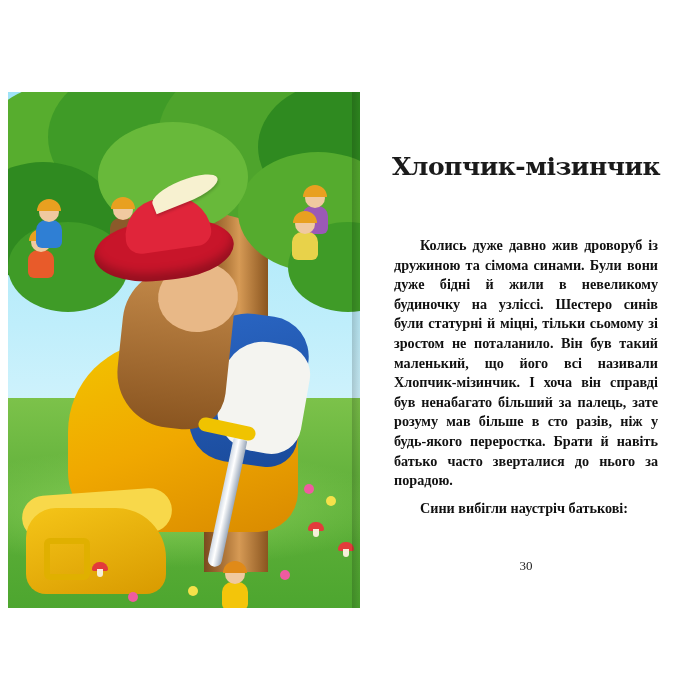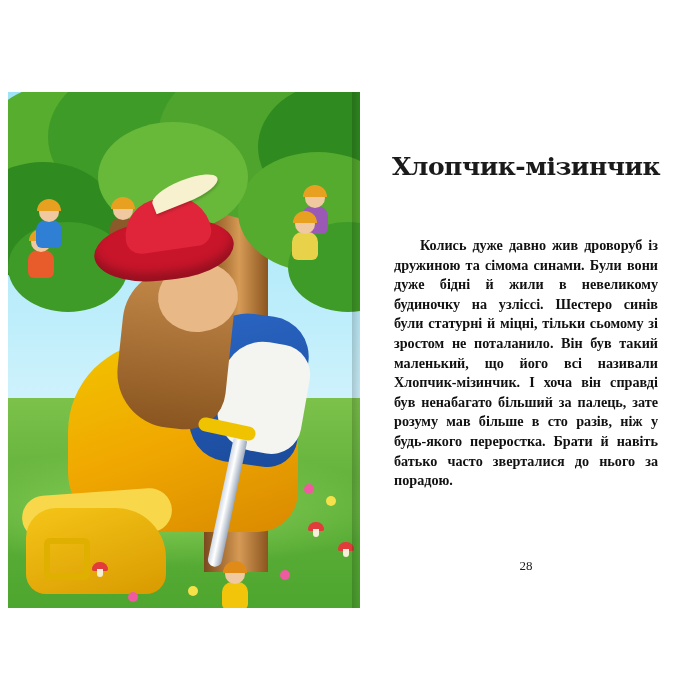--- a/index.html
+++ b/index.html
@@ -391,18 +391,19 @@
     <div class="flower f5"></div>
   </div>
 
   <div class="spine"></div>
 
   <div class="textpage">
     <div class="story-title">Хлопчик-мізинчик</div>
 
     <div class="story-body">
       <p>Колись дуже давно жив дроворуб із дружиною та сімома синами. Були вони дуже бідні й жили в невеликому будиночку на узліссі. Шестеро синів були статурні й міцні, тільки сьомому зі зростом не поталанило. Він був такий маленький, що його всі називали Хлопчик-мізинчик. І хоча він справді був ненабагато більший за палець, зате розуму мав більше в сто разів, ніж у будь-якого переростка. Брати й навіть батько часто зверталися до нього за порадою.</p>
-    </div>
-
-    <div class="page-number">28</div>
+      <p>Сини вибігли наустріч батькові:</p>
+    </div>
+
+    <div class="page-number">30</div>
   </div>
 
 </div>
 
 </body></html>

